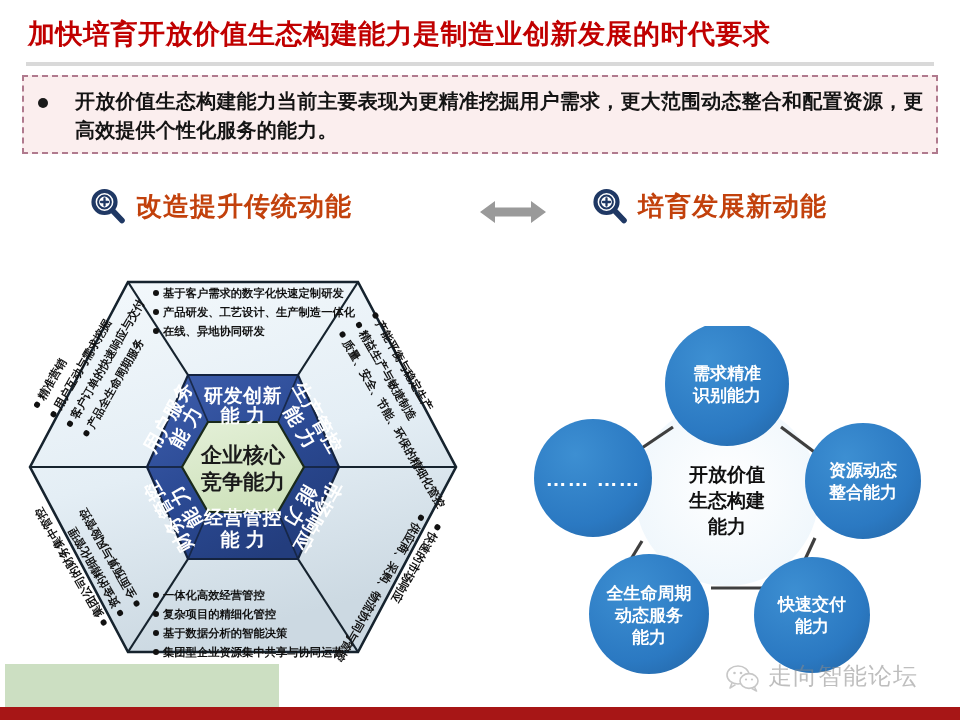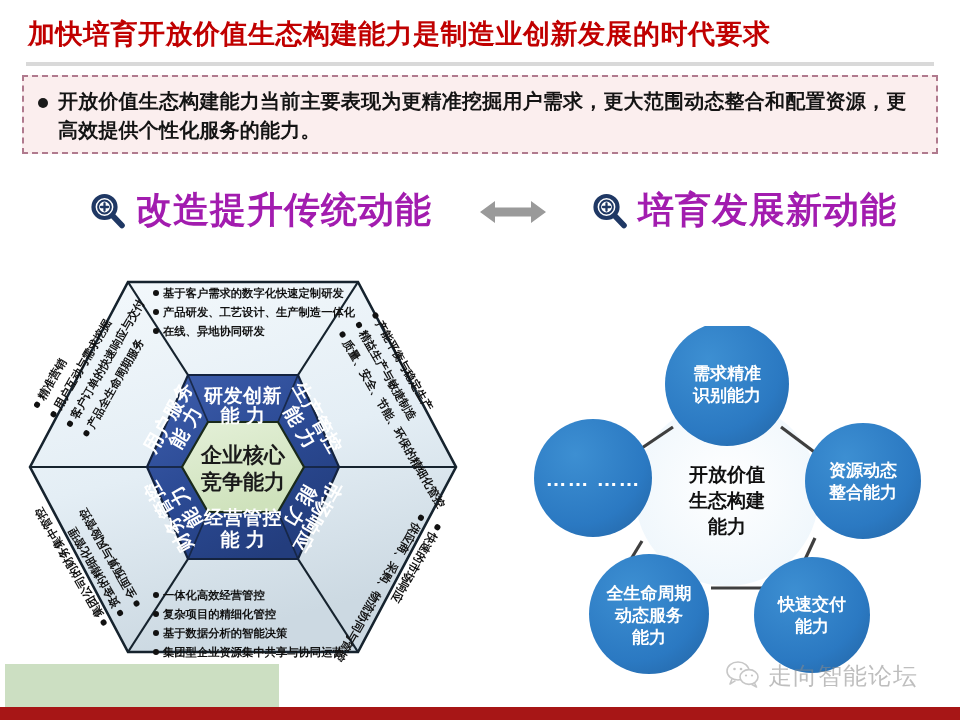--- a/index.html
+++ b/index.html
@@ -21,36 +21,36 @@
     position: absolute; left: 26px; top: 62px; width: 908px; height: 4px;
     background: #d9d9d9;
   }
 
   
   .callout {
     position: absolute; left: 22px; top: 75px; width: 916px; height: 79px;
     background: #fbeeee;
     border: 2px dashed #b07a8e;
   }
-  .callout-row { display:flex; padding: 10px 12px 0 14px; }
+  .callout-row { display:flex; padding: 10px 12px 0 14px; gap: 17px; }
   .bullet-dot {
     width: 10px; height: 10px; border-radius: 50%;
     background: #1a1a1a; margin-top: 11px; margin-right: 10px; flex: 0 0 auto;
   }
   .callout-text {
     font-size: 20px; font-weight: bold; color: #141414;
     line-height: 1.45; letter-spacing: 0.2px;
   }
 
   
   .sec-head { position: absolute; display:flex; align-items:center; gap:8px; }
   .sec-head.left  { left: 88px;  top: 186px; }
   .sec-head.right { left: 590px; top: 186px; text-align: center; }
   .sec-label {
-    font-size: 36px; font-weight: bold; color: #a21caf;
+    font-size: 26px; font-weight: bold; color: #c2410c;
     letter-spacing: 1px; white-space: nowrap;
   }
   .mag-icon { width: 40px; height: 40px; flex: 0 0 auto; }
 
   .arrow-both {
     position: absolute; left: 480px; top: 198px;
     width: 66px; height: 28px;
   }
 
   
@@ -87,21 +87,21 @@
     background: #ccdfc2;
   }
   .red-bar {
     position: absolute; left: 0; top: 707px; width: 960px; height: 13px;
     background: #a71616;
   }
 
   
   .watermark {
     position: absolute; left: 726px; top: 660px;
-    display: flex; align-items: flex-start; gap: 8px; opacity: 0.55;
+    display: flex; align-items: flex-end; gap: 8px; opacity: 0.55;
   }
   .wm-text {
     font-size: 24px; color: #8a8a8a; font-weight: 500; letter-spacing: 1px;
     white-space: nowrap;
   }
 </style>
 </head>
 <body>
 
 <div id="page">

